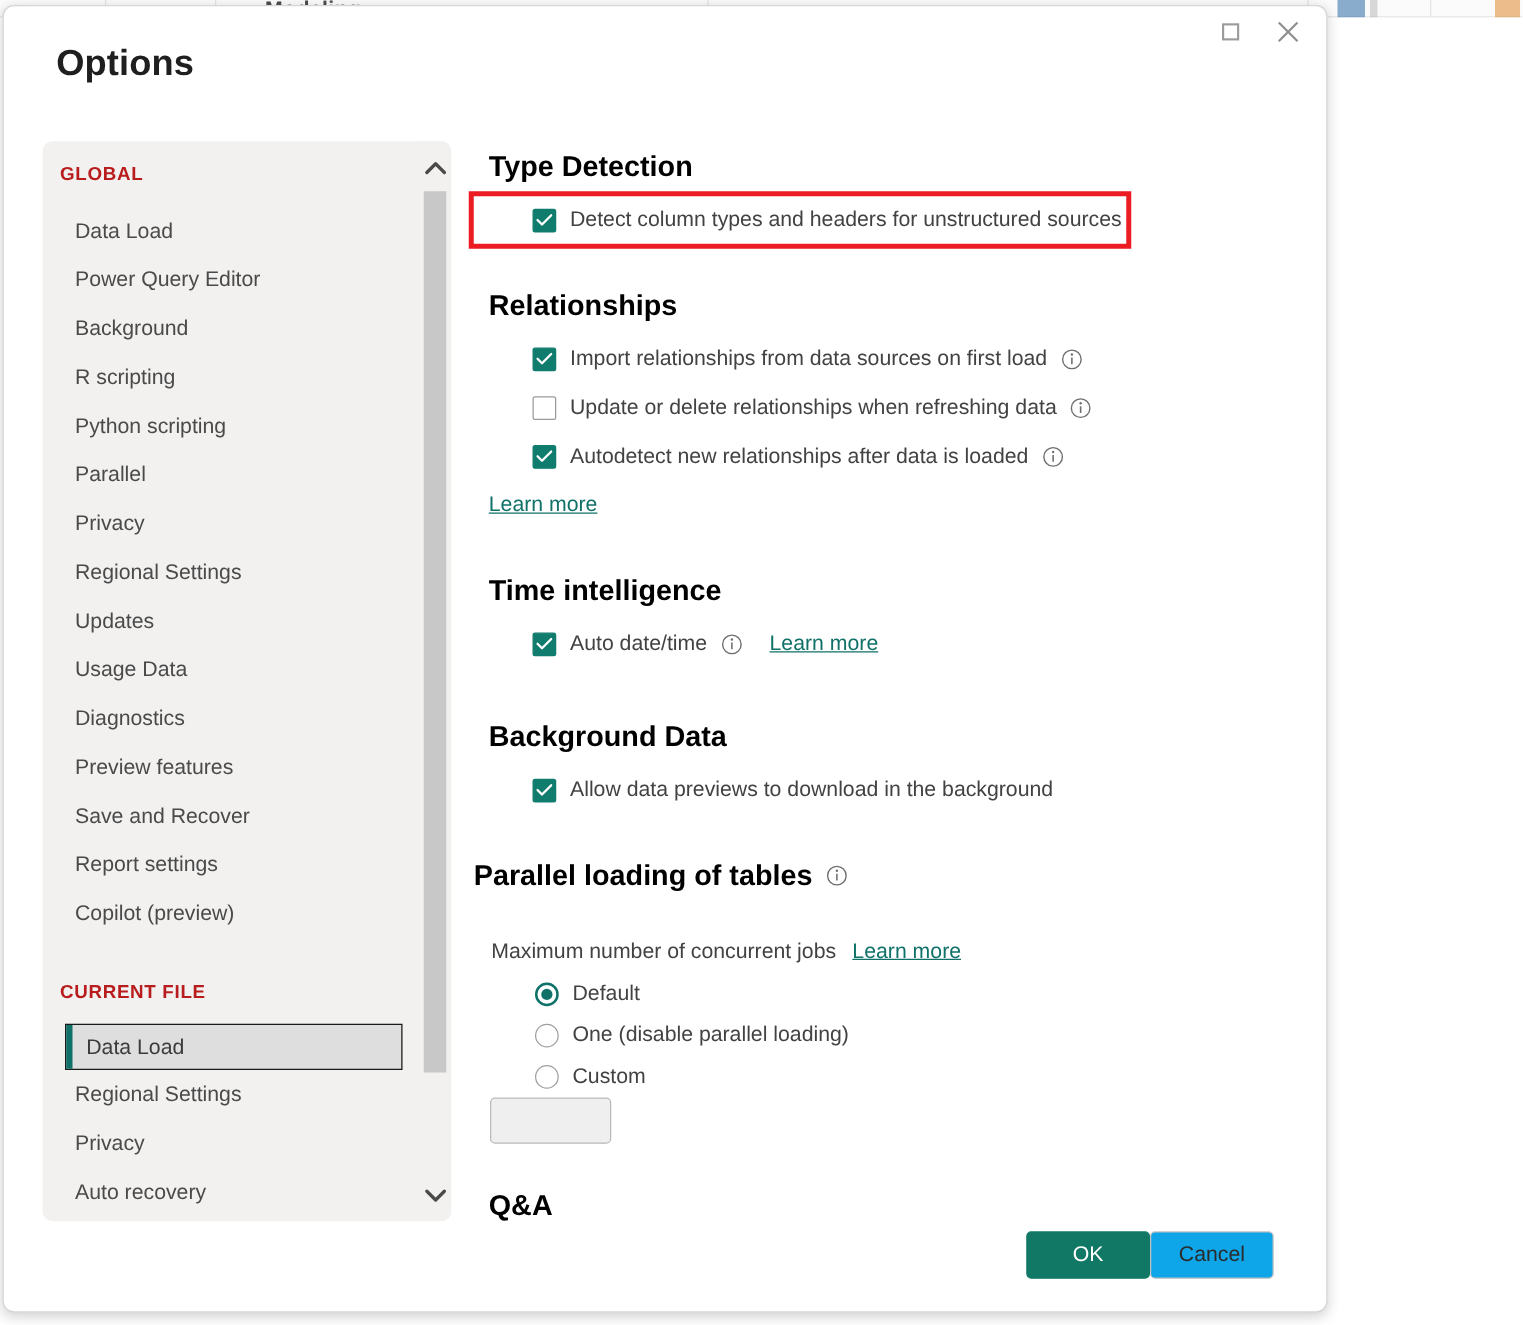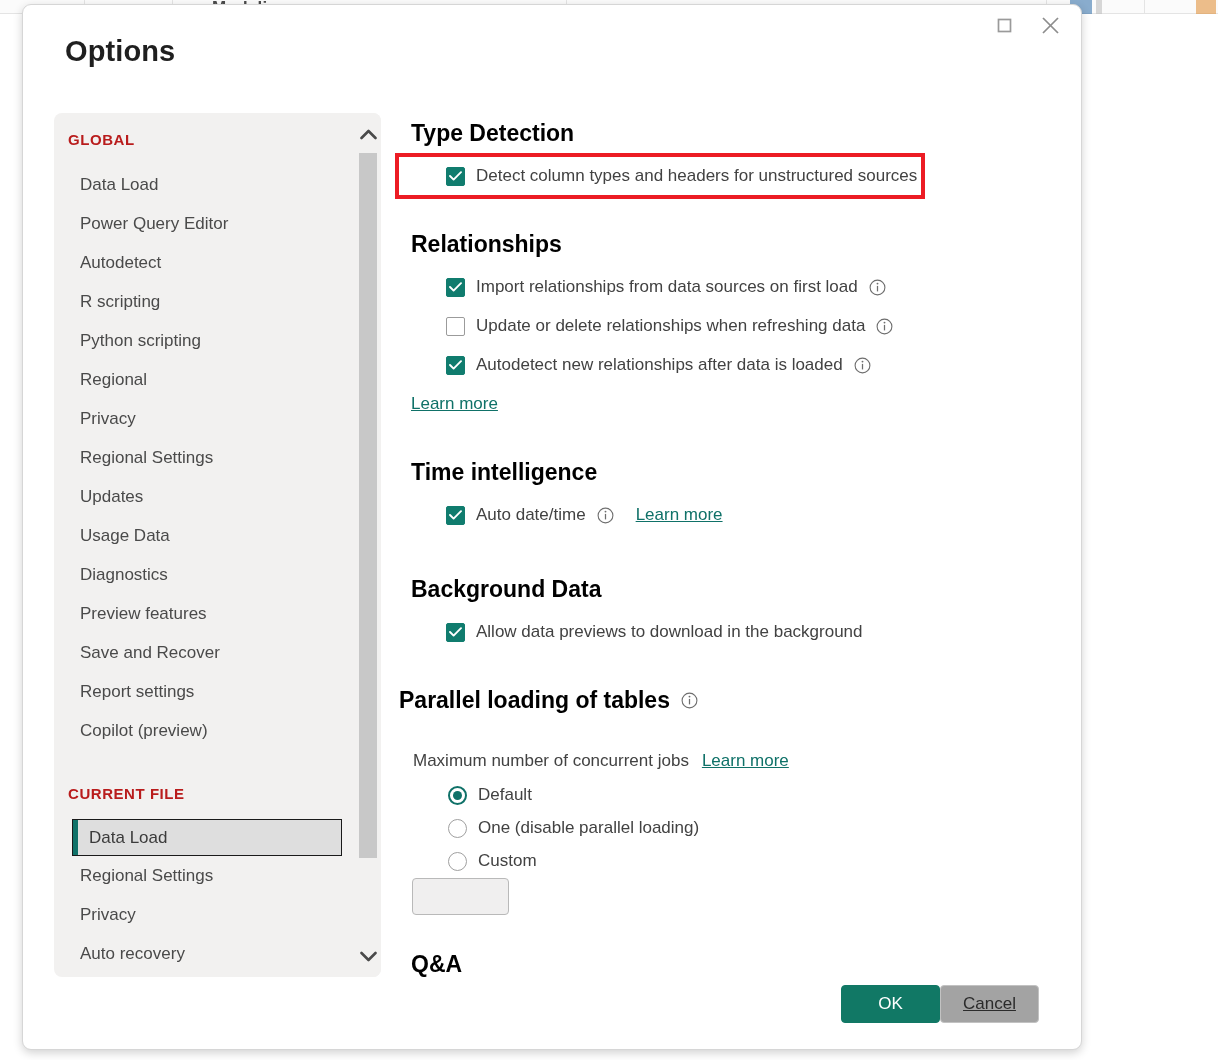--- a/index.html
+++ b/index.html
@@ -47,21 +47,20 @@
     position: absolute;
     left: 2px;
     top: 4px;
     width: 1060px;
     height: 1046px;
     background: #ffffff;
     border-radius: 9px;
     border: 1px solid #d6d6d6;
     box-shadow: 0 3px 10px rgba(0,0,0,.18);
     overflow: hidden;
-    margin-left: 20px;
   }
 
   
   #win-controls {
     position: absolute;
     right: 8px; top: 4px;
     display: flex;
     align-items: center;
     gap: 0px;
   }
@@ -280,24 +279,23 @@
     border-radius: 4px;
     display: flex; align-items: center; justify-content: center;
     cursor: pointer;
   }
   #ok-button {
     background: #117865;
     color: #ffffff;
     border: 1px solid #117865;
   }
   #cancel-button {
-    background: #a3a3a3;
+    background: #0ea5e9;
     color: #2b2b2b;
     border: 1.3px solid #c2c2c2;
-    text-decoration: underline;
   }
 </style>
 </head>
 <body>
 
 <div id="app-backdrop">
   <div class="bd-line" style="left:0;top:13px;width:1218px;height:1px;"></div>
   <div class="bd-line" style="left:84px;top:0;width:1px;height:13px;"></div>
   <div class="bd-line" style="left:172px;top:0;width:1px;height:13px;"></div>
   <div class="bd-line" style="left:566px;top:0;width:1px;height:13px;"></div>
@@ -332,30 +330,30 @@
     <div id="side-global-header" class="side-group-header">GLOBAL</div>
 
     <div id="side-global-list">
       <div class="side-item">
           <span>Data Load</span>
         </div>
       <div class="side-item">
           <span>Power Query Editor</span>
         </div>
       <div class="side-item">
-          <span>Autodetect</span>
+          <span>Background</span>
         </div>
       <div class="side-item">
           <span>R scripting</span>
         </div>
       <div class="side-item">
           <span>Python scripting</span>
         </div>
       <div class="side-item">
-          <span>Regional</span>
+          <span>Parallel</span>
         </div>
       <div class="side-item">
           <span>Privacy</span>
         </div>
       <div class="side-item">
           <span>Regional Settings</span>
         </div>
       <div class="side-item">
           <span>Updates</span>
         </div>

